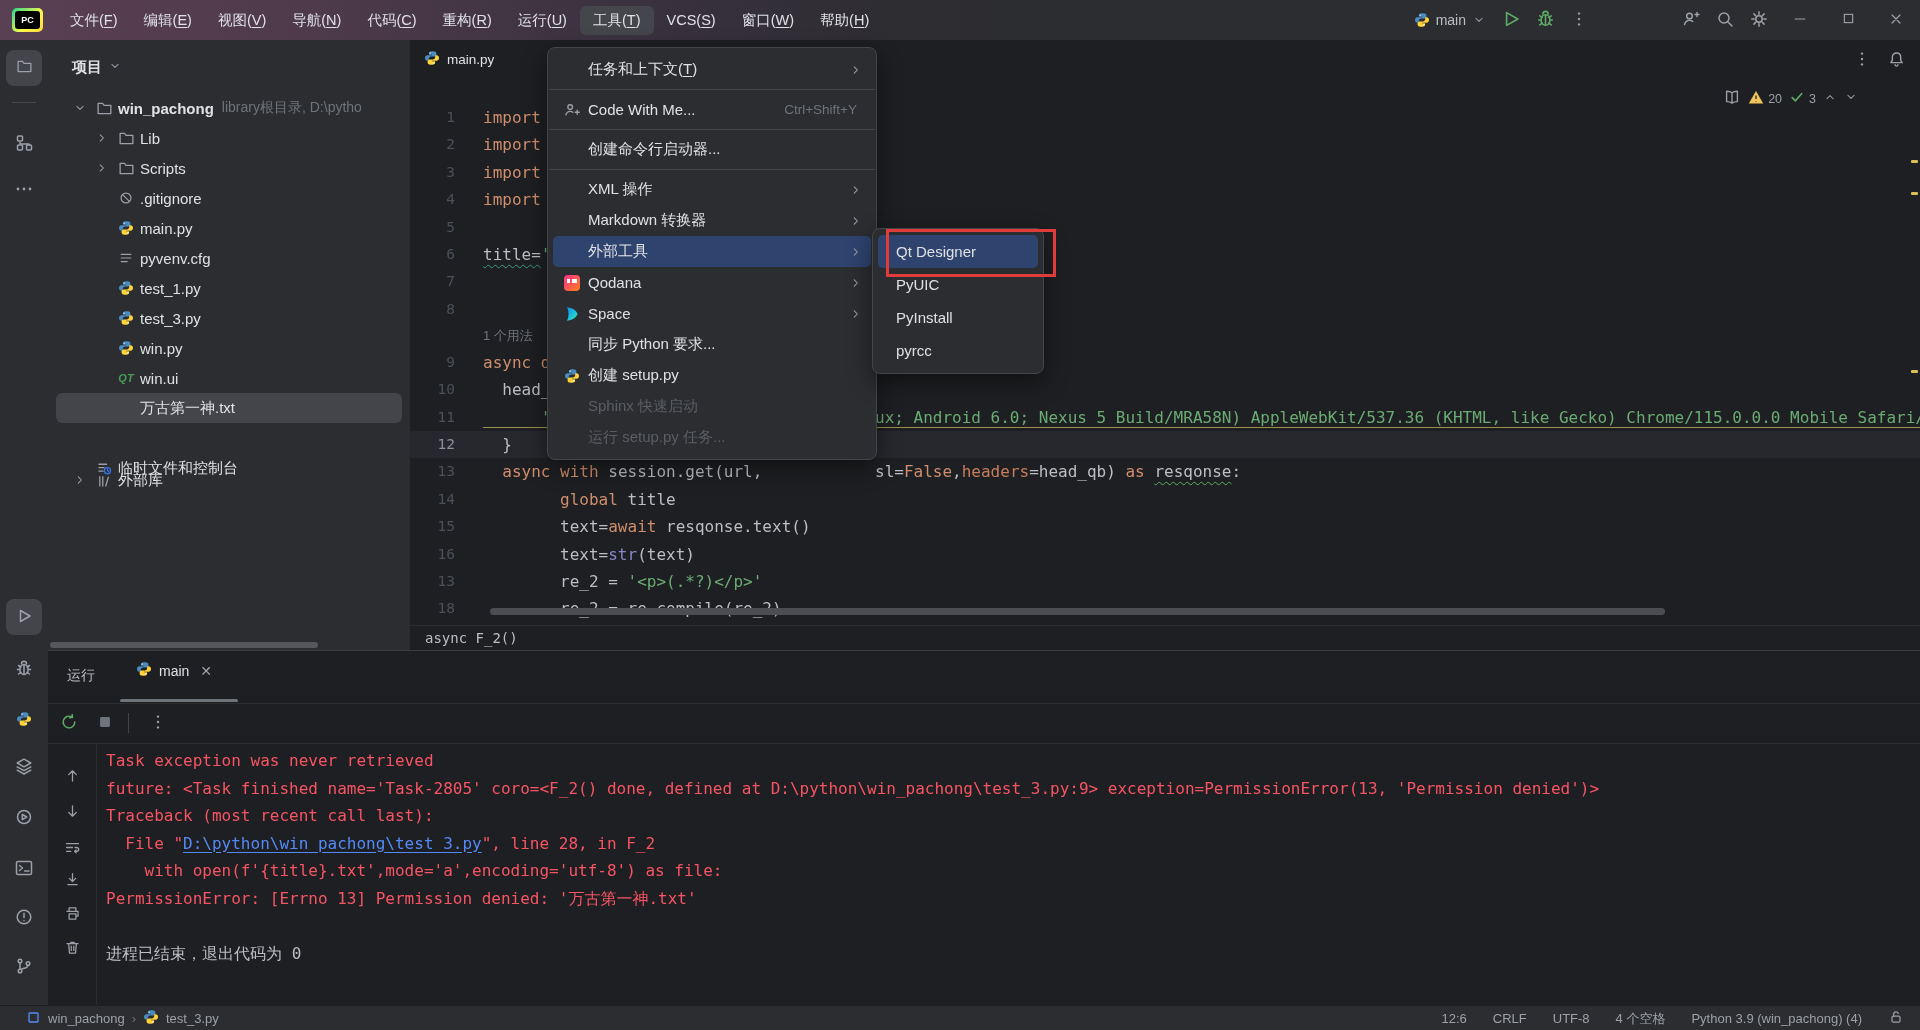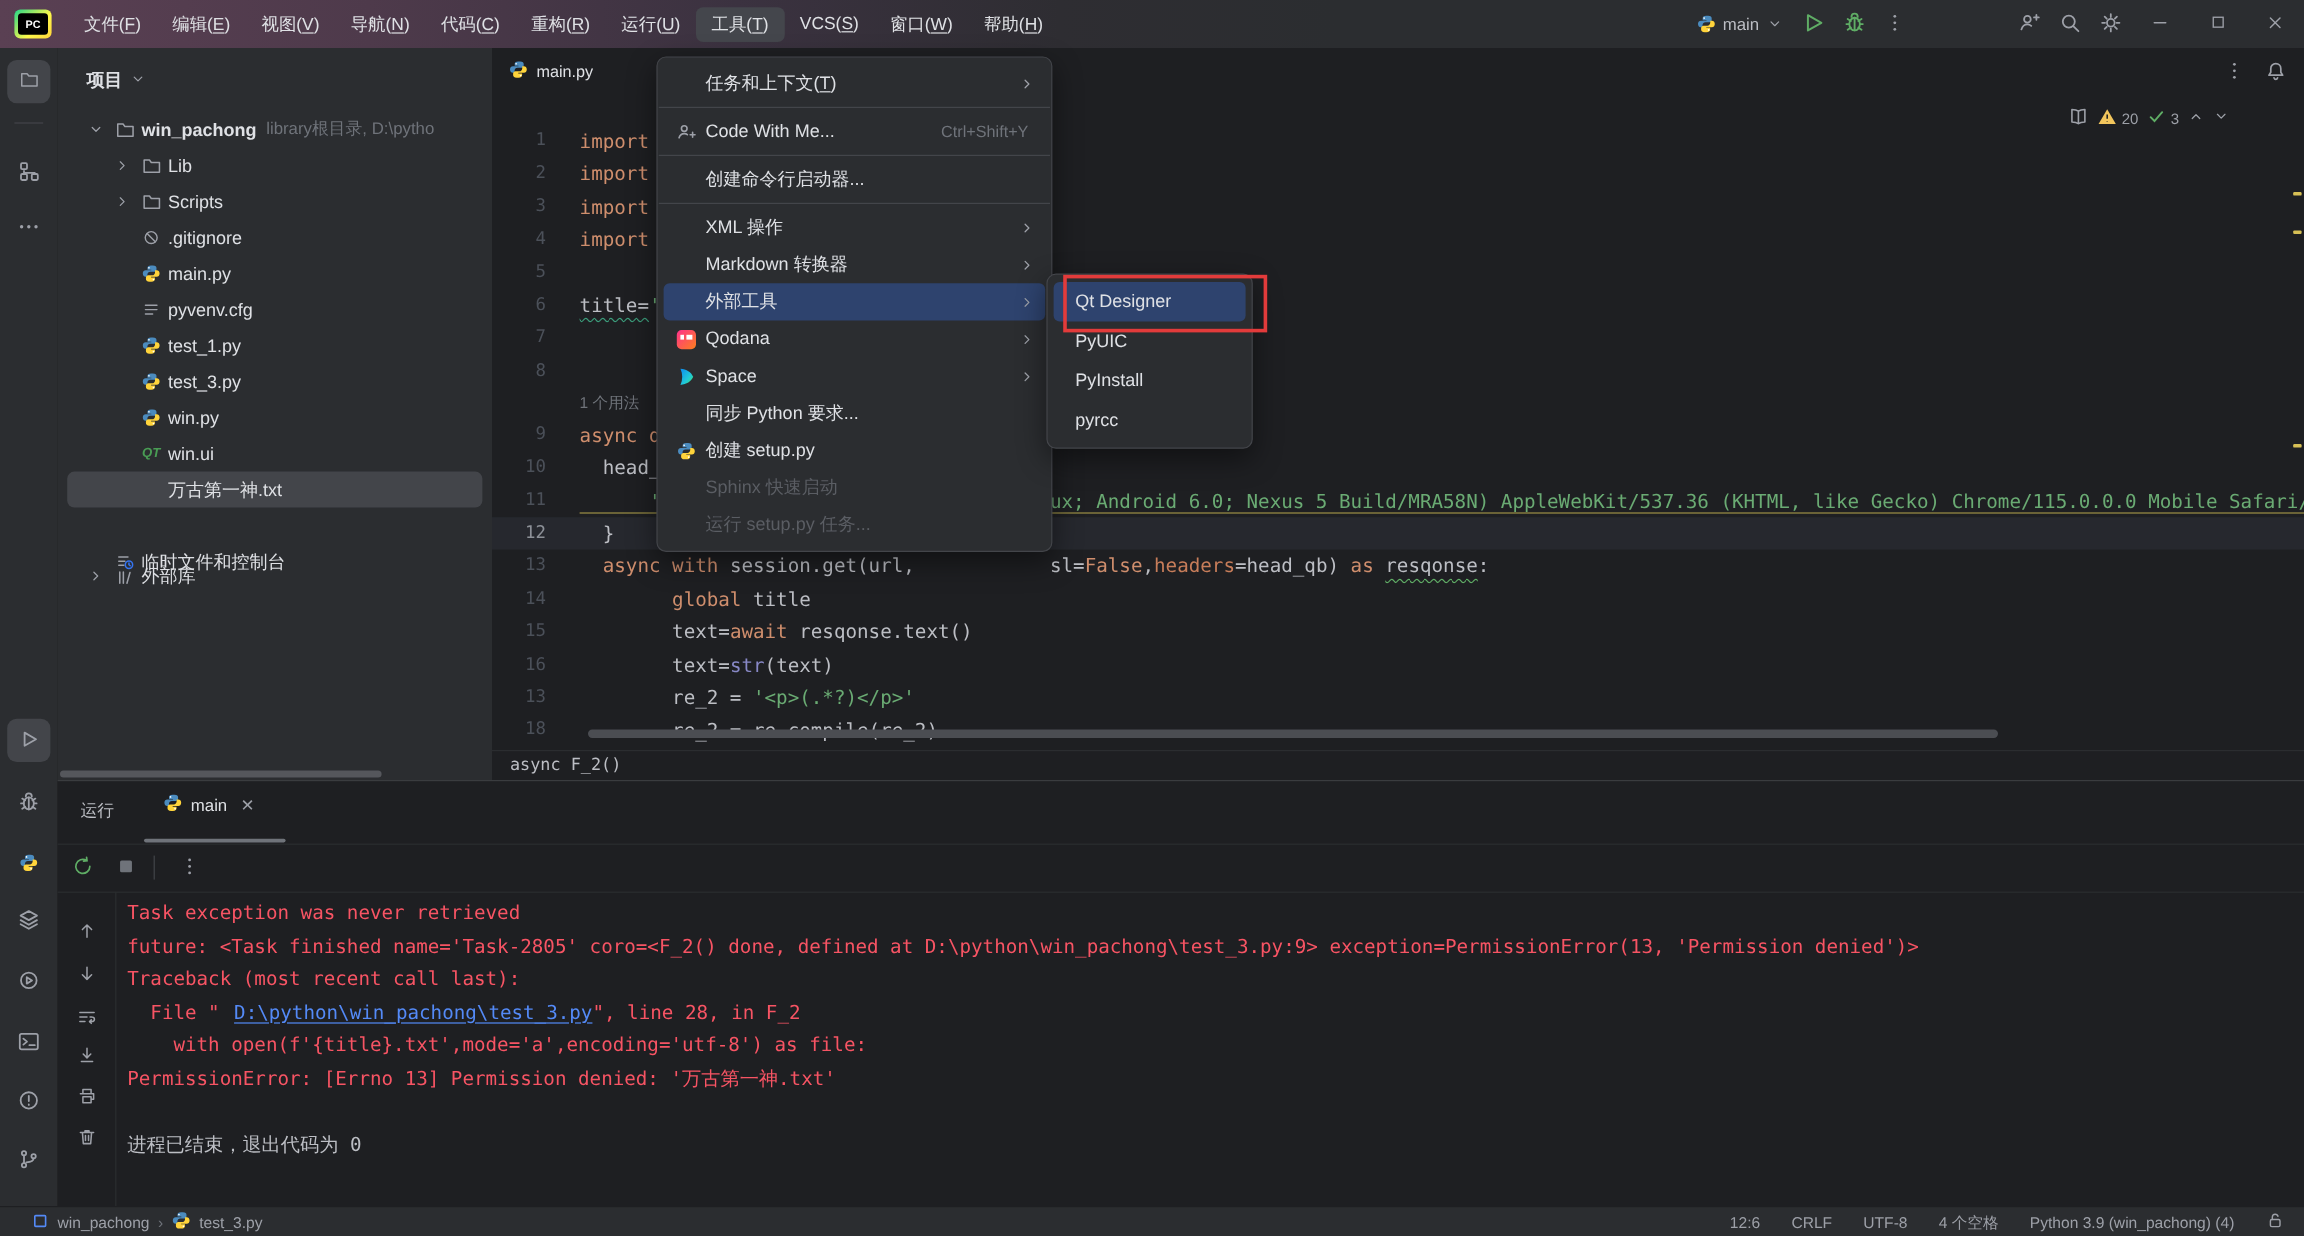--- a/index.html
+++ b/index.html
@@ -103,21 +103,21 @@
   .rp-underline{position:absolute;left:72px;top:48px;width:118px;height:3px;border-radius:2px;background:#6f737a;}
   .rp-close{color:#9da0a8;font-size:14px;margin-left:4px;}
   .rp-toolbar{position:absolute;left:0;top:52px;width:1872px;height:40px;border-bottom:1px solid #2b2d30;display:flex;align-items:center;}
   .rp-toolbar .tbtn{width:30px;height:30px;margin-left:6px;}
   .rp-tsep{width:1px;height:20px;background:#43454a;margin:0 8px;}
   .rp-console{position:absolute;left:0;top:92px;width:1872px;height:263px;overflow:hidden;}
   .rp-gutter{position:absolute;left:0;top:0;width:48px;height:263px;border-right:1px solid #2b2d30;}
   .gut-btn{position:absolute;left:7px;width:34px;height:34px;display:flex;align-items:center;justify-content:center;border-radius:6px;}
   .c-line{position:absolute;left:58px;width:1800px;height:28px;line-height:28px;font-size:16px;white-space:pre;}
   .c-err{color:#f75464;} .c-plain{color:#bcbec4;}
-  .c-link{color:#548af7;text-decoration:underline;text-underline-offset:3px;margin-left:12px;}
+  .c-link{color:#548af7;text-decoration:underline;text-underline-offset:3px;}
 
   
   #statusbar{position:absolute;left:0;top:1005px;width:1920px;height:25px;background:#2b2d30;border-top:1px solid #1e1f22;
     display:flex;align-items:center;font-size:13px;color:#9da0a8;}
   .sb-left{display:flex;align-items:center;gap:7px;margin-left:26px;}
   .sb-sep{color:#6f737a;}
   .sb-right{position:absolute;right:16px;display:flex;align-items:center;gap:26px;}
   .sb-item{white-space:nowrap;}
 </style>
 </head>

